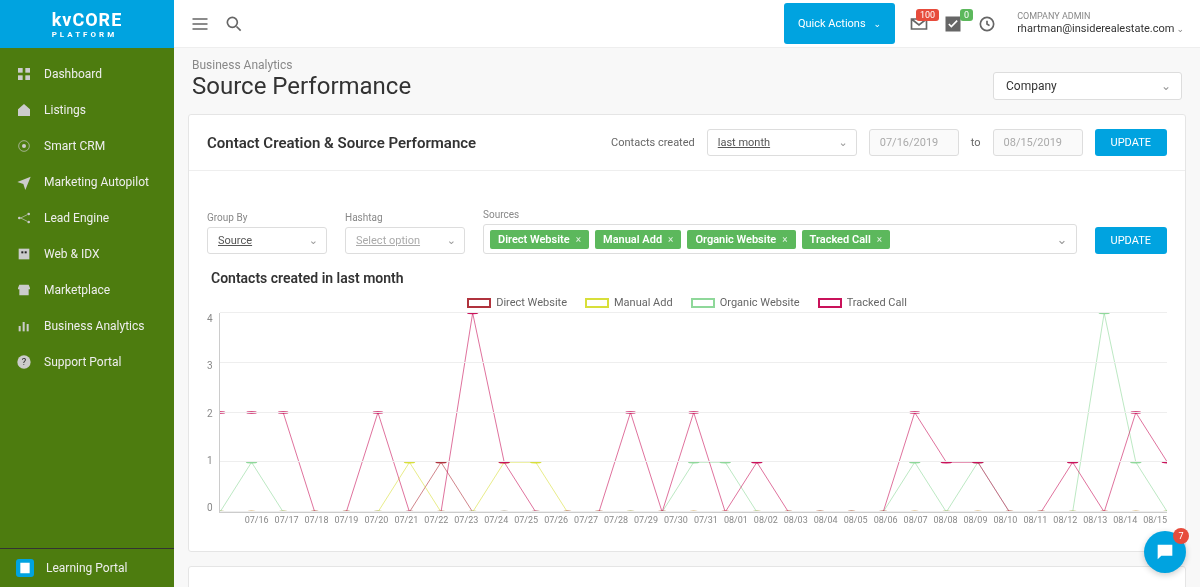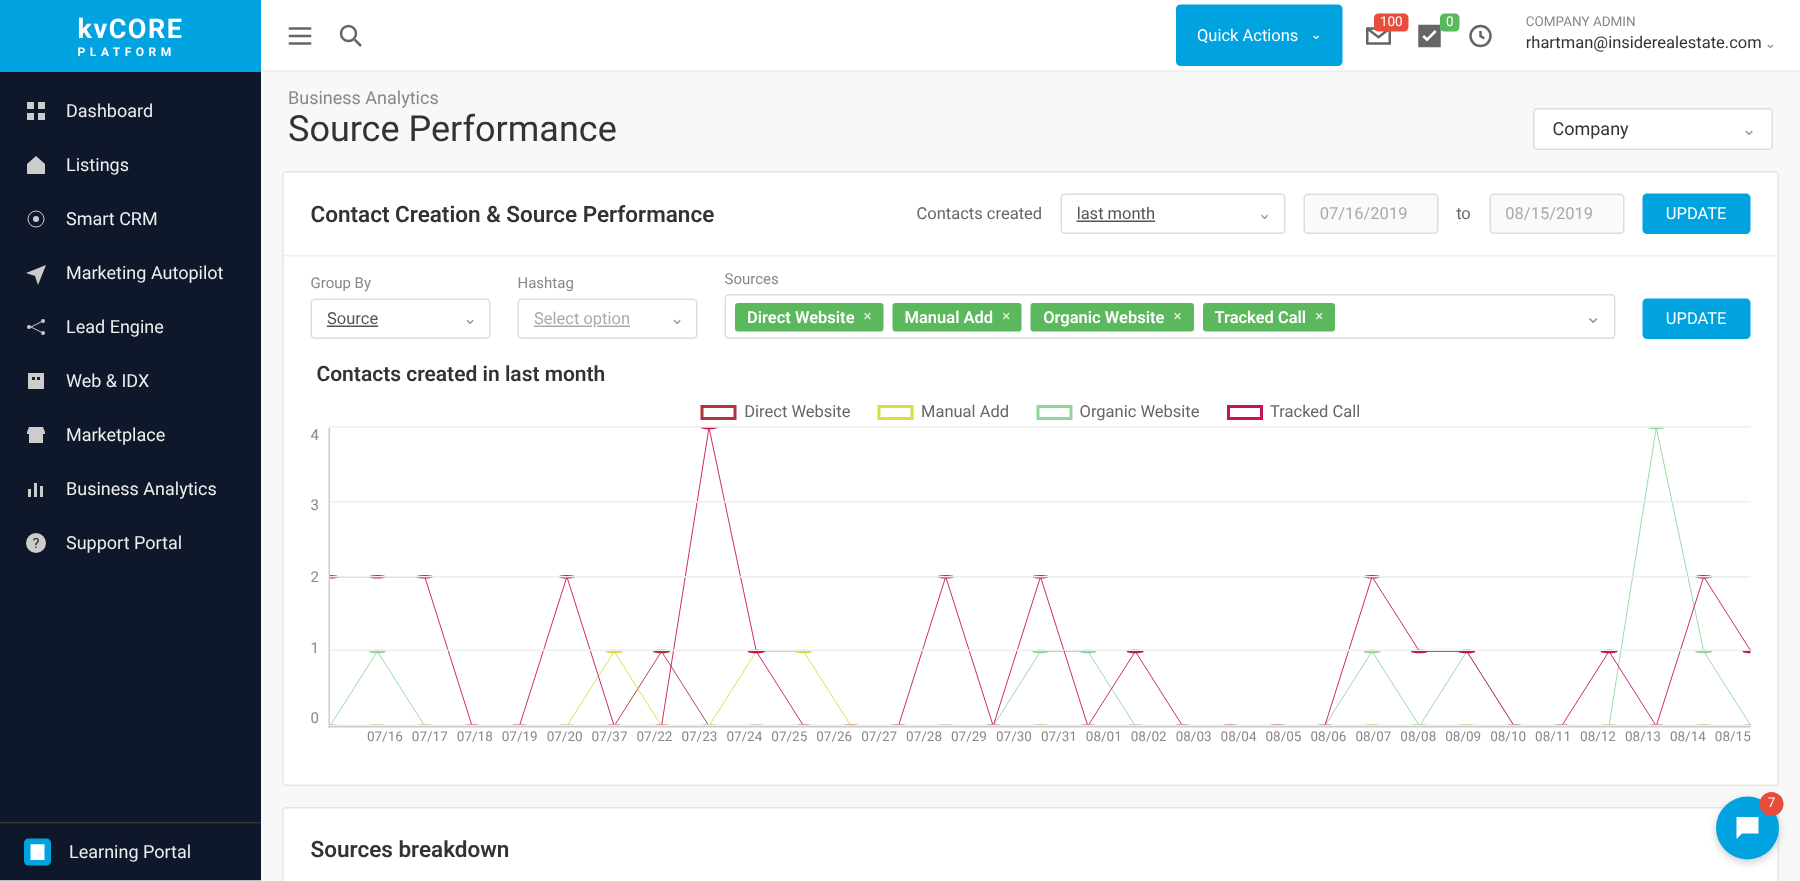--- a/index.html
+++ b/index.html
@@ -1,20 +1,20 @@
 <!DOCTYPE html>
 <html><head>
 <meta charset="utf-8">
 <style>
 * { margin:0; padding:0; box-sizing:border-box; font-family:-apple-system,BlinkMacSystemFont,"Segoe UI",Roboto,sans-serif; }
 body { background:#f5f5f5; width:1200px; height:587px; overflow:hidden; font-size:13px; color:#333; }
 .app { display:flex; width:100%; height:100%; }
 
 
-.sidebar { width:174px; background:#0f172a; color:#fff; display:flex; flex-direction:column; flex-shrink:0; }
+.sidebar { width:174px; background:#4d7c0f; color:#fff; display:flex; flex-direction:column; flex-shrink:0; }
 .logo { background:#00a3e0; height:48px; display:flex; align-items:center; justify-content:center; color:#fff; font-weight:bold; }
 .logo-text { font-size:18px; letter-spacing:1px; }
 .logo-text small { display:block; font-size:8px; letter-spacing:3px; font-weight:bold; }
 .nav { flex:1; padding-top:8px; }
 .nav-item { display:flex; align-items:center; gap:12px; padding:10px 16px; cursor:pointer; font-size:12px; color:#eee; }
 .nav-icon { width:16px; height:16px; display:flex; align-items:center; justify-content:center; fill:#ccc; }
 .nav-footer { border-top:1px solid #333; }
 .nav-footer .nav-item .nav-icon { background:#00a3e0; border-radius:3px; padding:2px; width:18px; height:18px; fill:#fff; }
 
 
@@ -28,21 +28,21 @@
 .badge.green { background:#5cb85c; }
 .account { font-size:10px; color:#888; line-height:1.3; margin-left:6px; }
 .account .admin { text-transform:uppercase; font-size:9px; }
 .account .email { color:#333; font-size:11px; }
 .chev-down { font-size:9px; color:#888; margin-left:2px;}
 
 
 .page-header { padding:10px 18px 14px; display:flex; justify-content:space-between; align-items:flex-end; }
 .breadcrumb { font-size:12px; color:#888; }
 .page-title { font-size:24px; font-weight:400; color:#333; }
-.company-select { background:#fff; border:1px solid #ddd; padding:6px 28px 6px 12px; border-radius:3px; font-size:12px; width:160px; text-align:left; position:relative; cursor:pointer; }
+.company-select { background:#fff; border:1px solid #ddd; padding:6px 28px 6px 12px; border-radius:3px; font-size:12px; width:189px; text-align:left; position:relative; cursor:pointer; }
 .company-select::after { content:"⌄"; position:absolute; right:10px; color:#999; }
 
 
 .content { flex:1; padding:0 14px 14px; overflow:auto; }
 .card { background:#fff; border:1px solid #e5e5e5; border-radius:3px; margin-bottom:14px; }
 .card-header { display:flex; align-items:center; padding:14px 18px; border-bottom:1px solid #eee; gap:12px; }
 .card-header h3 { font-size:15px; font-weight:600; flex:1; }
 .filter-label { font-size:11px; color:#666; }
 .select { border:1px solid #ddd; background:#fff; padding:6px 28px 6px 10px; border-radius:3px; font-size:11px; min-width:150px; position:relative; cursor:pointer; color:#555;text-decoration:underline;}
 .select::after { content:"⌄"; position:absolute; right:8px; color:#999; }
@@ -253,21 +253,21 @@
         <div class="card-body">
           <div class="filters-row">
             <div class="filter-col">
               <span class="filter-label">Group By</span>
               <div class="select wide"><span>Source</span></div>
             </div>
             <div class="filter-col">
               <span class="filter-label">Hashtag</span>
               <div class="select wide placeholder"><span>Select option</span></div>
             </div>
-            <div class="filter-col" style="flex:1;">
+            <div class="filter-col" style="flex:1;margin-top:28px;">
               <span class="filter-label">Sources</span>
               <div class="sources-box" id="sources-box">
                   <span class="tag">
                     <span>Direct Website</span>
                     <span class="tag-x">×</span>
                   </span>
                   <span class="tag">
                     <span>Manual Add</span>
                     <span class="tag-x">×</span>
                   </span>
@@ -448,21 +448,21 @@
                   <div class="hline" style="bottom: 50%;"></div>
                   <div class="hline" style="bottom: 75%;"></div>
                   <div class="hline" style="bottom: 100%;"></div>
                 </div>
               <div class="x-axis" id="x-axis">
                   <div class="x-tick">07/16</div>
                   <div class="x-tick">07/17</div>
                   <div class="x-tick">07/18</div>
                   <div class="x-tick">07/19</div>
                   <div class="x-tick">07/20</div>
-                  <div class="x-tick">07/37</div>
+                  <div class="x-tick">07/21</div>
                   <div class="x-tick">07/22</div>
                   <div class="x-tick">07/23</div>
                   <div class="x-tick">07/24</div>
                   <div class="x-tick">07/25</div>
                   <div class="x-tick">07/26</div>
                   <div class="x-tick">07/27</div>
                   <div class="x-tick">07/28</div>
                   <div class="x-tick">07/29</div>
                   <div class="x-tick">07/30</div>
                   <div class="x-tick">07/31</div>

